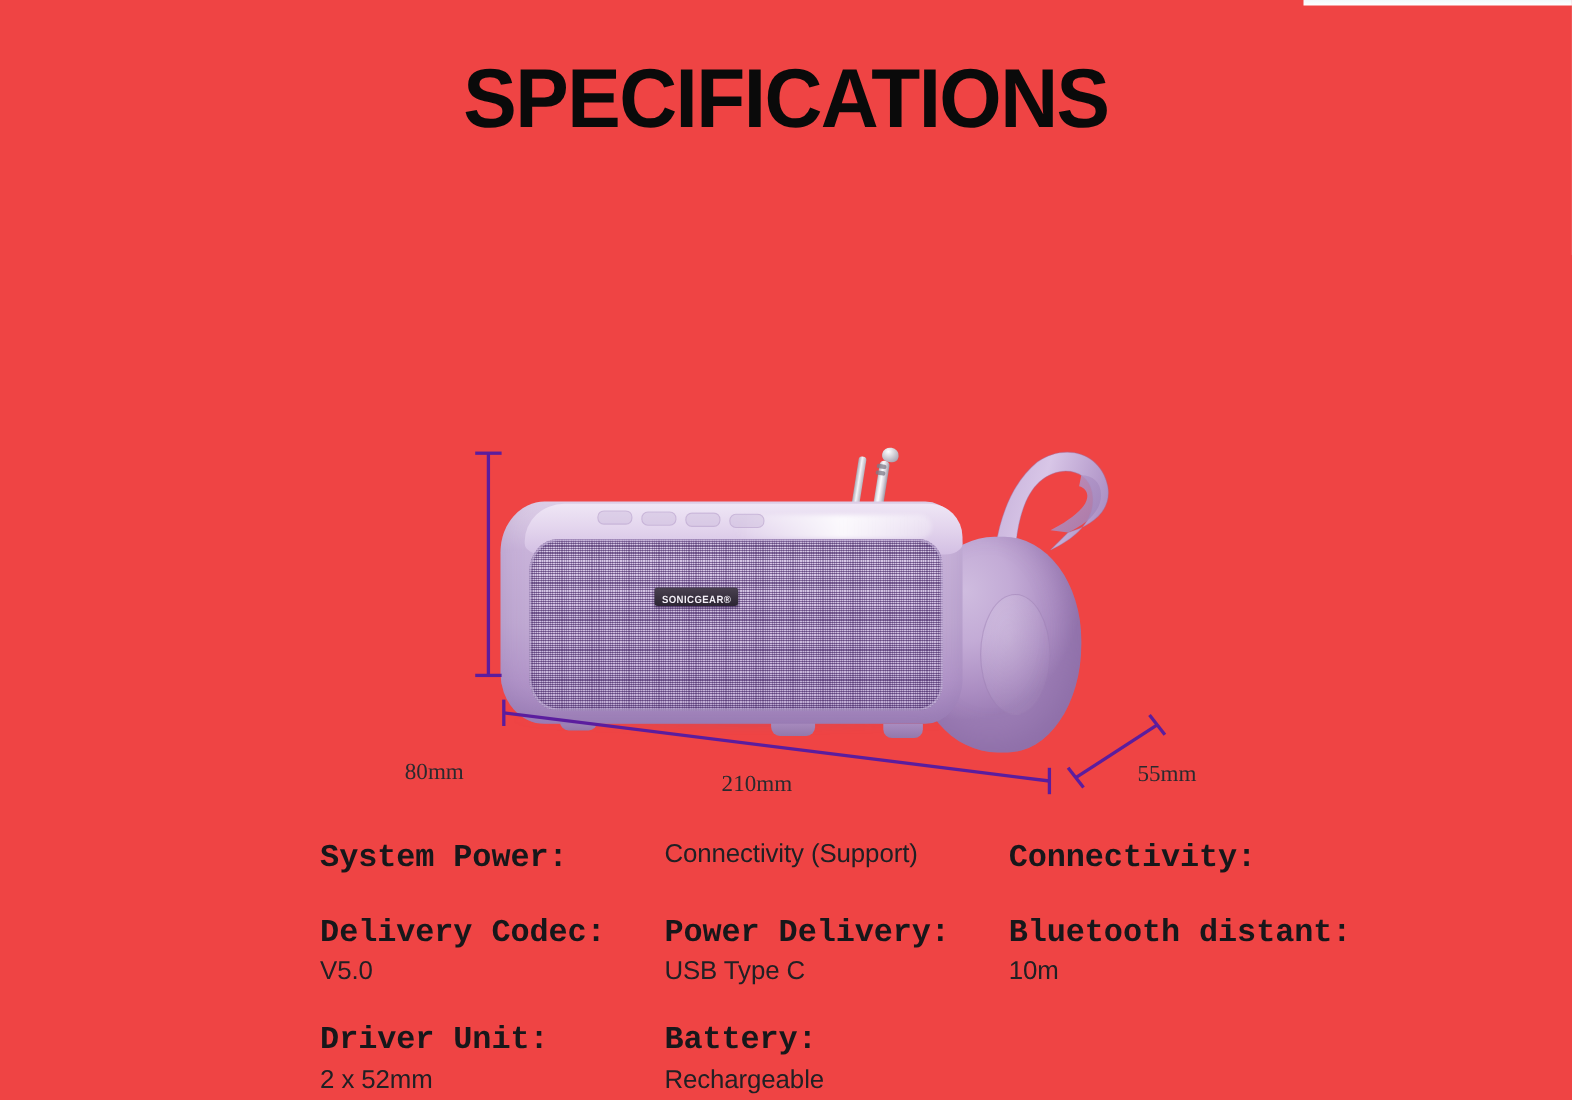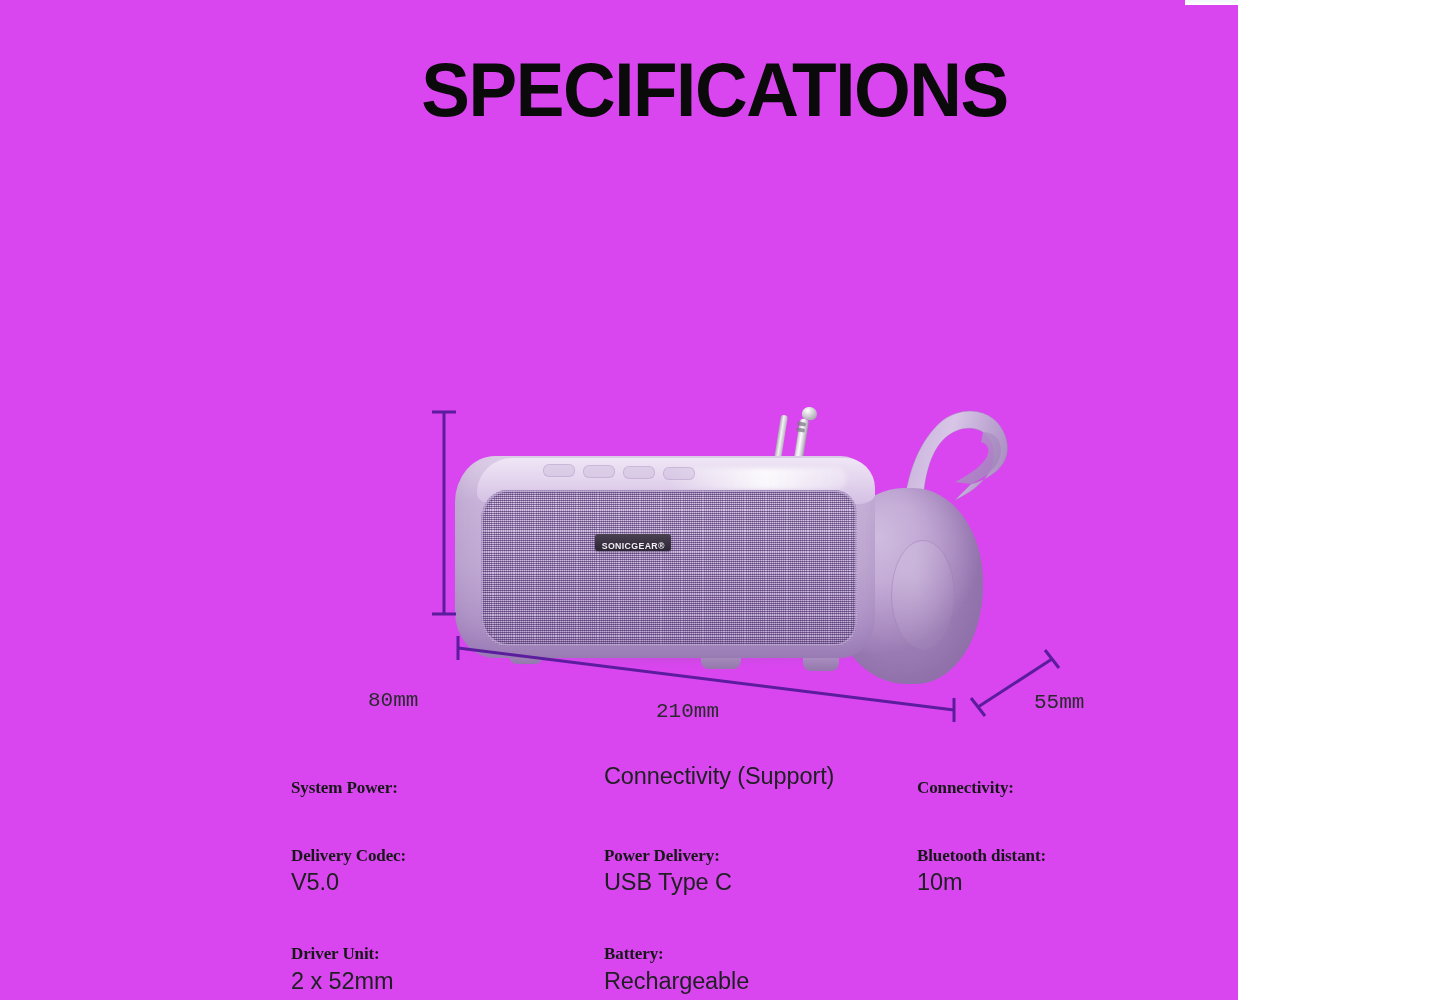--- a/index.html
+++ b/index.html
@@ -2,23 +2,23 @@
 <html><head>
 <meta charset="utf-8">
 <style>
   html, body {
     margin: 0;
     padding: 0;
     background: #ffffff;
   }
   #page {
     position: relative;
-    width: 1238px;
+    width: 1429px;
     height: 1000px;
-    background: #d946ef;
+    background: #ef4444;
     overflow: hidden;
     font-family: "Liberation Sans", sans-serif;
   }
 
   
   .top-tint {
     position: absolute;
     left: 1185px;
     top: 0;
     width: 244px;
@@ -268,21 +268,21 @@
   
   .dim-svg {
     position: absolute;
     left: 0; top: 0;
     width: 820px; height: 570px;
     overflow: visible;
     z-index: 9;
   }
   .dim-label {
     position: absolute;
-    font-family: Liberation Mono, monospace;
+    font-family: Liberation Serif, serif;
     font-size: 21px;
     color: #2a2a2e;
     white-space: nowrap;
     z-index: 10;
   }
   .dim-80  { left: 28px;  top: 519px; }
   .dim-210 { left: 316px; top: 530px; }
   .dim-55  { left: 694px; top: 521px; }
 
   
@@ -295,27 +295,26 @@
   .spec-row {
     display: flex;
     margin-bottom: 29px;
   }
   .spec-cell {
     width: 313px;
     flex: 0 0 auto;
   }
   .spec-cell.c3 { width: 360px; }
   .spec-label {
-    font-family: Liberation Serif, serif;
+    font-family: Liberation Mono, monospace;
     font-weight: 700;
-    font-size: 17px;
+    font-size: 29px;
     color: #17171a;
     line-height: 1.33;
     letter-spacing: -.1px;
-    margin-top: 16px;
   }
   .spec-value {
     font-family: "Liberation Sans", sans-serif;
     font-weight: 400;
     font-size: 23.5px;
     color: #202024;
     line-height: 1.33;
     letter-spacing: -.1px;
   }
   .spec-cell.empty { visibility: hidden; }

